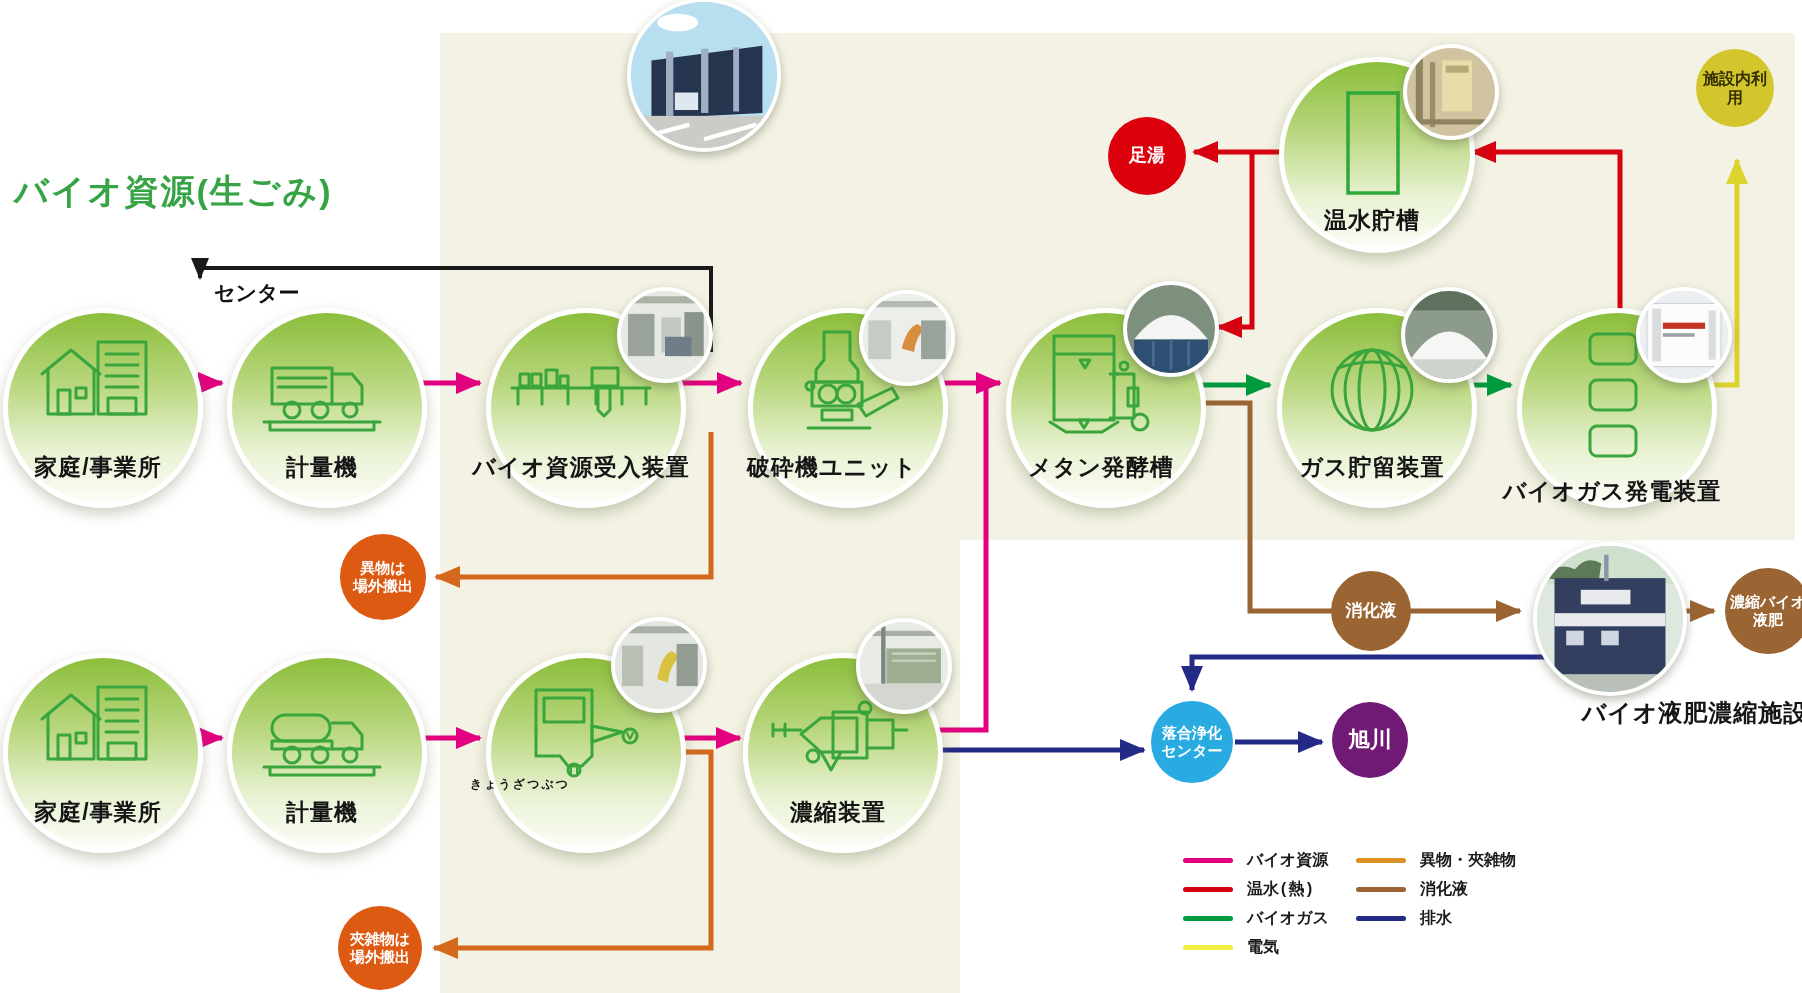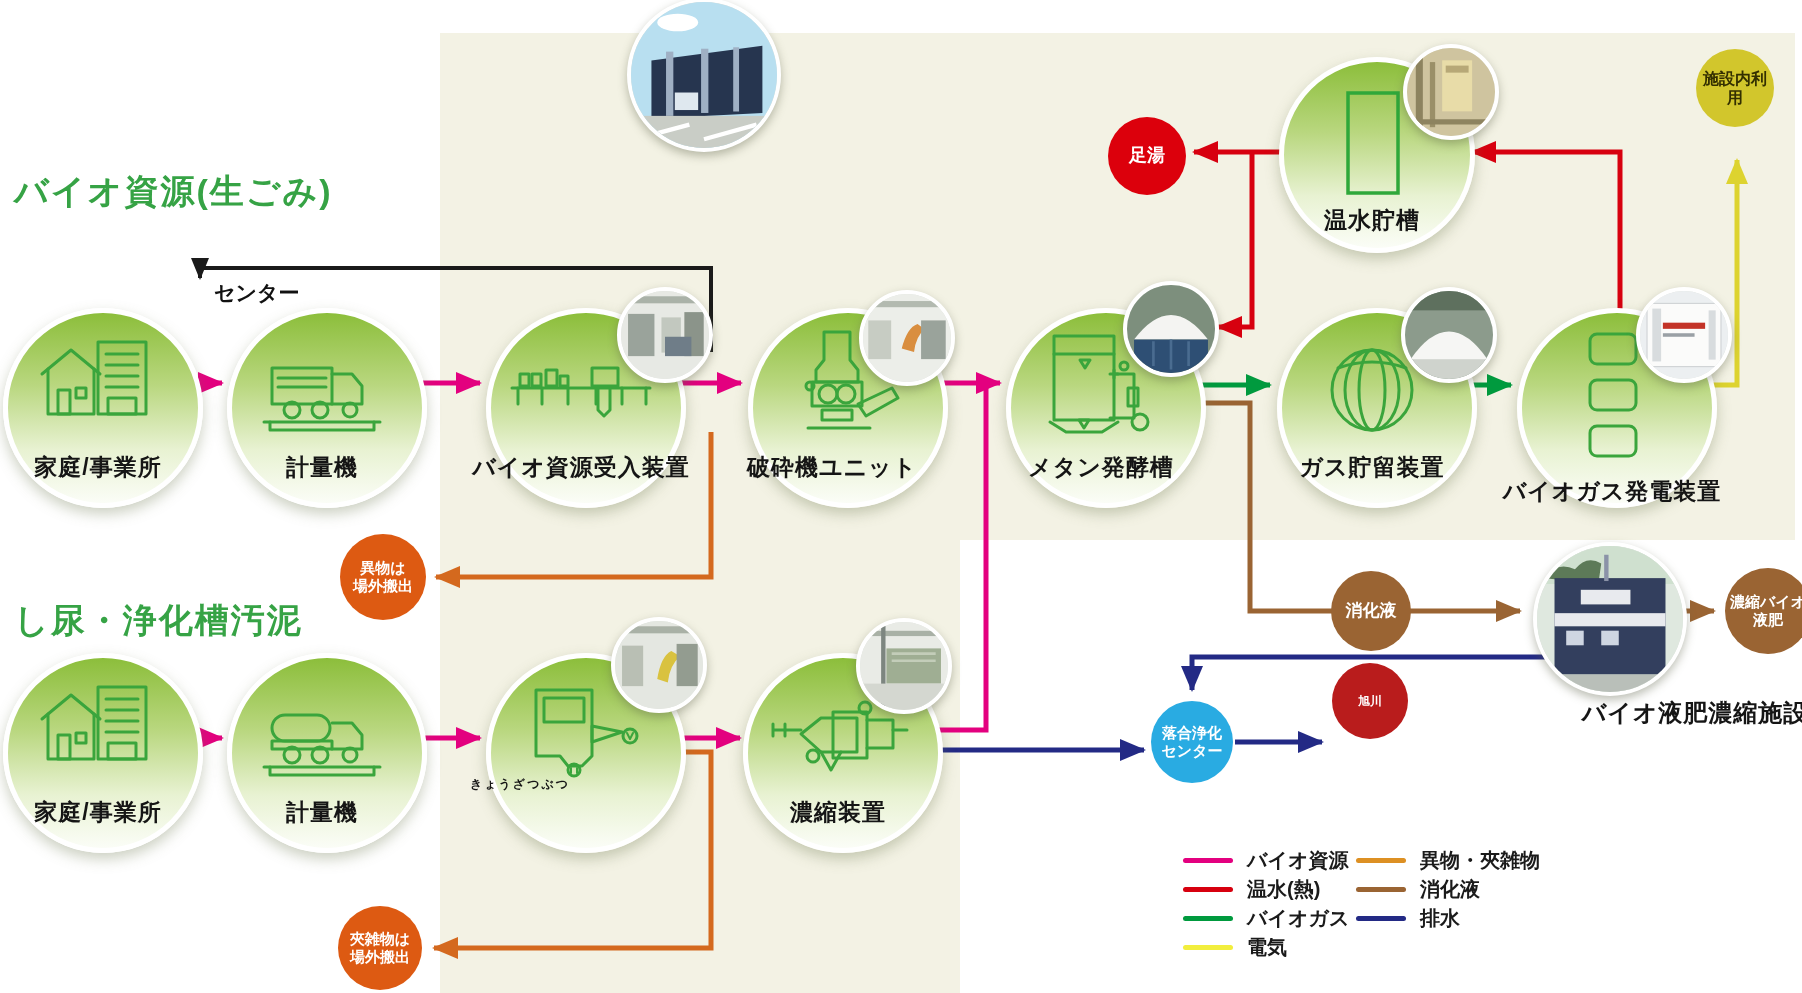--- a/index.html
+++ b/index.html
@@ -22,21 +22,21 @@
          justify-content:center;text-align:center;font-weight:800;color:#ffffff;
          white-space:pre-line;line-height:1.2;}
   .heading{position:absolute;z-index:4;font-weight:800;color:#36a345;font-size:34px;
            white-space:nowrap;letter-spacing:2px;}
   .caption{position:absolute;z-index:4;font-weight:800;color:#151515;font-size:24px;
            white-space:nowrap;transform:translateX(-50%);letter-spacing:1px;}
   .annot{position:absolute;z-index:4;font-weight:700;color:#111111;font-size:21px;white-space:nowrap;}
   .legend{position:absolute;z-index:4;}
   .legend-row{display:flex;align-items:center;height:29px;}
   .legend-swatch{width:50px;height:5px;border-radius:3px;margin-right:14px;flex:0 0 auto;}
-  .legend-label{font-size:20px;font-weight:800;color:#1a1a1a;white-space:nowrap;}
+  .legend-label{font-size:16px;font-weight:800;color:#1a1a1a;white-space:nowrap;font-family:Liberation Mono, monospace;}
   .sw0{background:#e3007f}.sw1{background:#d7000f}.sw2{background:#009a3e}.sw3{background:#f2ee3d}
   .sw4{background:#dd9023}.sw5{background:#9a6433}.sw6{background:#232a85}
 </style>
 </head>
 <body>
 
 <div id="stage">
 
   <div class="panel" style="left:440px;top:33px;width:1355px;height:507px;"></div>
   <div class="panel" style="left:440px;top:540px;width:520px;height:453px;"></div>
@@ -95,21 +95,20 @@
 
     <path d="M1194,403 H1250 V611 H1520" fill="none" stroke="#9a6433" stroke-width="5" marker-end="url(#arrBrown)"></path>
     <path d="M1677,611 H1714" fill="none" stroke="#9a6433" stroke-width="5" marker-end="url(#arrBrown)"></path>
 
     <path d="M931,750 H1144" fill="none" stroke="#232a85" stroke-width="5" marker-end="url(#arrNavy)"></path>
     <path d="M1235,742 H1322" fill="none" stroke="#232a85" stroke-width="5" marker-end="url(#arrNavy)"></path>
     <path d="M1548,657 H1192 V690" fill="none" stroke="#232a85" stroke-width="5" marker-end="url(#arrNavy)"></path>
   </svg>
 
   <div class="heading" style="left:14px;top:169px;">バイオ資源(生ごみ)</div>
-  <div class="heading" style="left:14px;top:598px;">し尿・浄化槽汚泥</div>
 
   <div class="annot" style="left:214px;top:279px;">センター</div>
 
   <div class="node" style="left:3px;top:308px;width:190px;height:190px;"></div>
   <div class="node-icon" style="left:36px;top:338px;">
     <svg width="124" height="110" viewBox="0 0 124 110" fill="none" stroke="#3aa53c" stroke-width="3" stroke-linecap="round" stroke-linejoin="round">
       <path d="M6 36 L35 12 L64 36"></path>
         <path d="M12 31 V76 H58 V31"></path>
         <rect x="22" y="52" width="12" height="24"></rect>
         <rect x="40" y="50" width="10" height="10"></rect>
@@ -398,21 +397,21 @@
     <span>消化液</span>
   </div>
   <div class="badge" style="left:1725px;top:568px;width:86px;height:86px;background:#9a6433;font-size:15px;">
     <span>濃縮バイオ
 液肥</span>
   </div>
   <div class="badge" style="left:1151px;top:701px;width:82px;height:82px;background:#29abe2;font-size:15px;">
     <span>落合浄化
 センター</span>
   </div>
-  <div class="badge" style="left:1332px;top:663px;width:76px;height:76px;background:#b91c1c;font-size:12px;">
+  <div class="badge" style="left:1332px;top:702px;width:76px;height:76px;background:#701a75;font-size:22px;">
     <span>旭川</span>
   </div>
 
   <div class="legend" style="left:1183px;top:846px;">
     <div class="legend-row">
       <span class="legend-swatch sw0"></span>
       <span class="legend-label">バイオ資源</span>
     </div>
     <div class="legend-row">
       <span class="legend-swatch sw1"></span>

